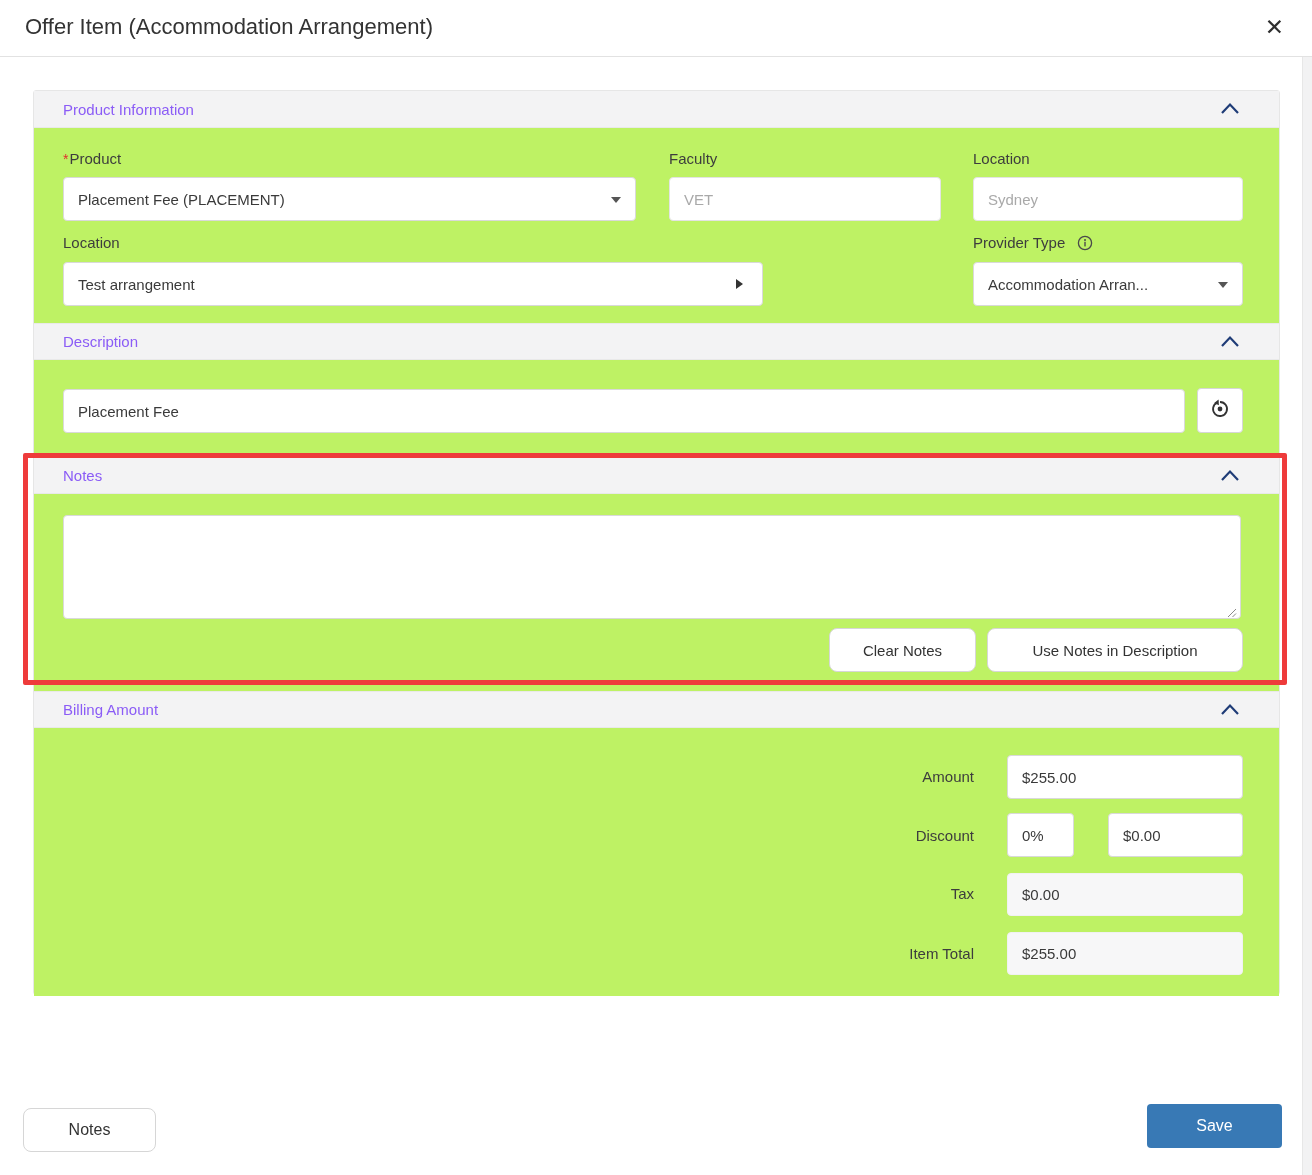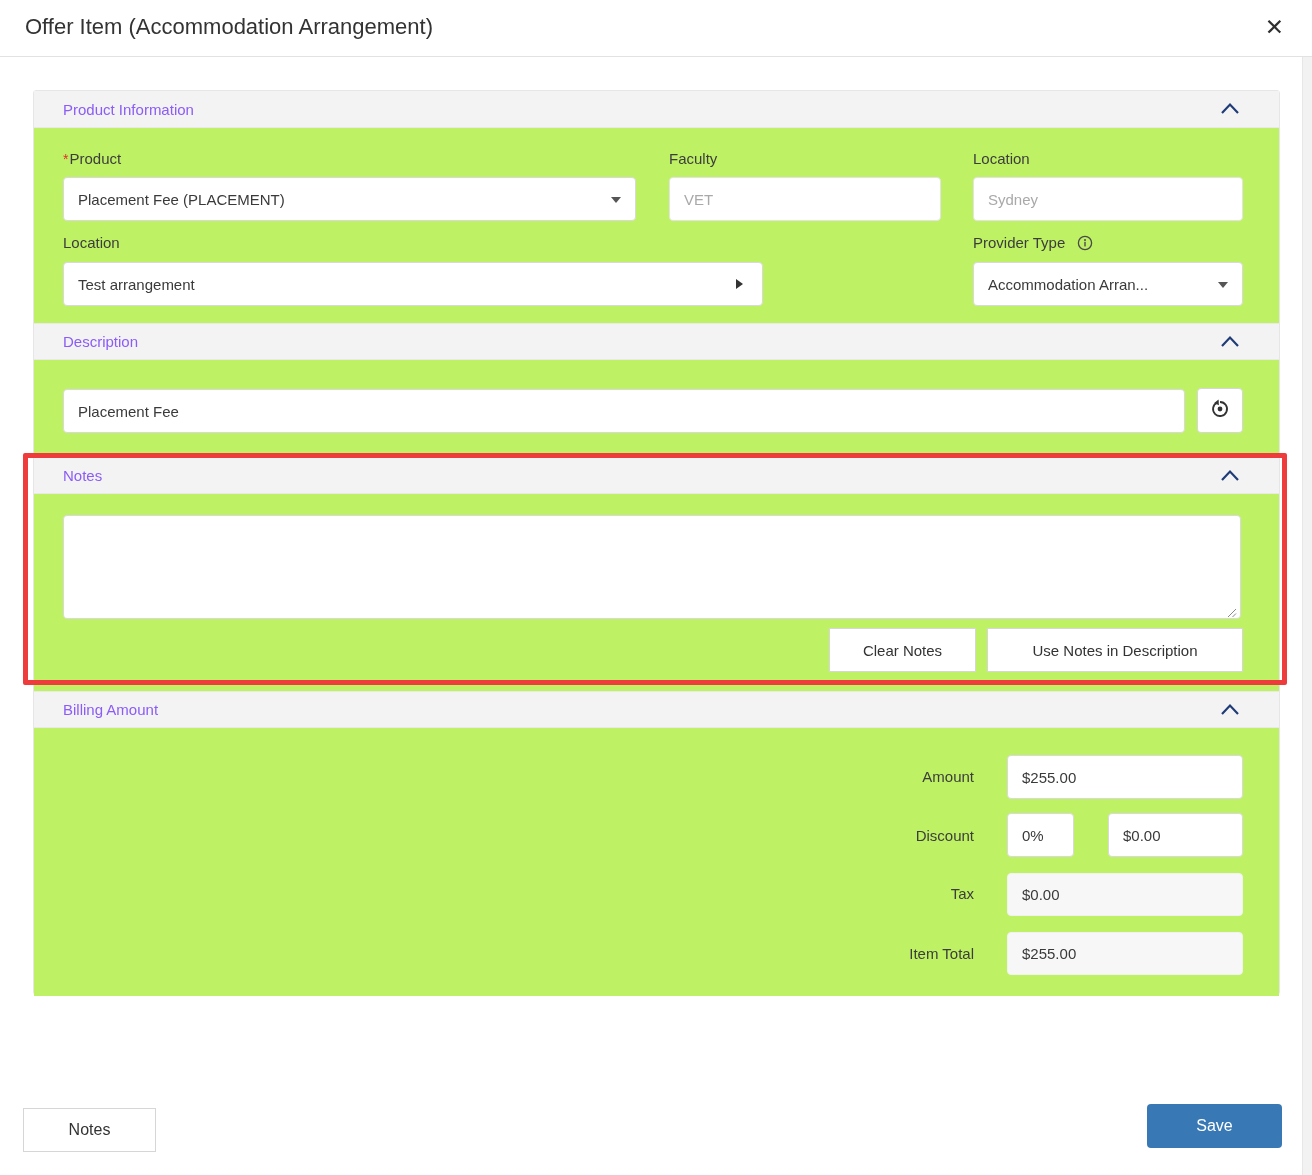--- a/index.html
+++ b/index.html
@@ -87,21 +87,21 @@
   
   .notes-textarea {
     position: absolute; left: 29px; top: 21px; width: 1178px; height: 104px;
     border: 1px solid #d9d9d9; border-radius: 4px; resize: none;
     font-family: inherit; font-size: 15px; padding: 10px 13px; color: #3a3a3a;
     outline: none;
   }
   .resize-grip { position: absolute; left: 1192px; top: 110px; pointer-events: none; }
 
   .btn {
-    border: 1px solid #d6d6d6; border-radius: 0; background: #fff;
+    border: 1px solid #d6d6d6; border-radius: 8px; background: #fff;
     font-family: inherit; font-size: 15px; color: #333; cursor: pointer;
     display: flex; align-items: center; justify-content: center;
   }
   .clear-notes-btn { position: absolute; left: 795px; top: 134px; width: 147px; height: 44px; }
   .use-notes-btn   { position: absolute; left: 953px; top: 134px; width: 256px; height: 44px; }
 
   .restore-btn {
     position: absolute; left: 1163px; top: 28px; width: 46px; height: 45px;
     border: 1px solid #d6d6d6; border-radius: 4px; background: #fff; cursor: pointer;
     display: flex; align-items: center; justify-content: center;

